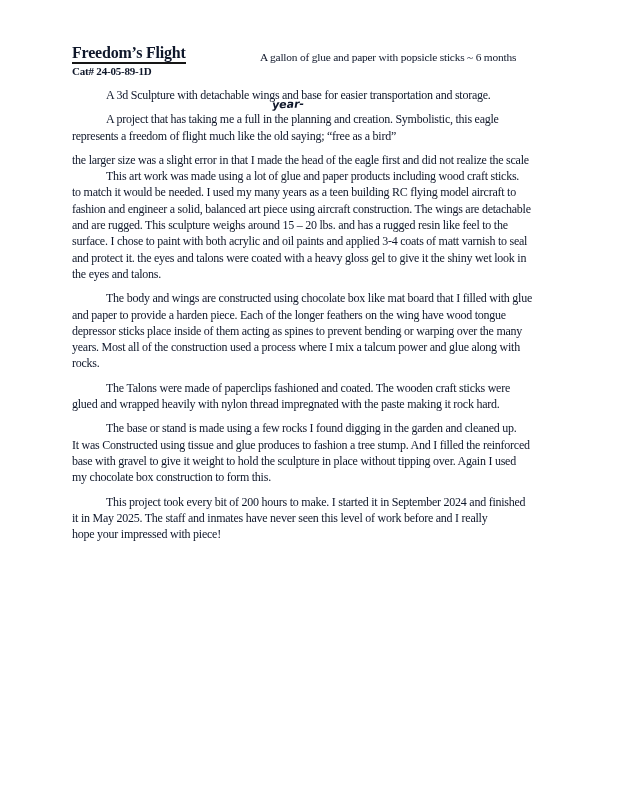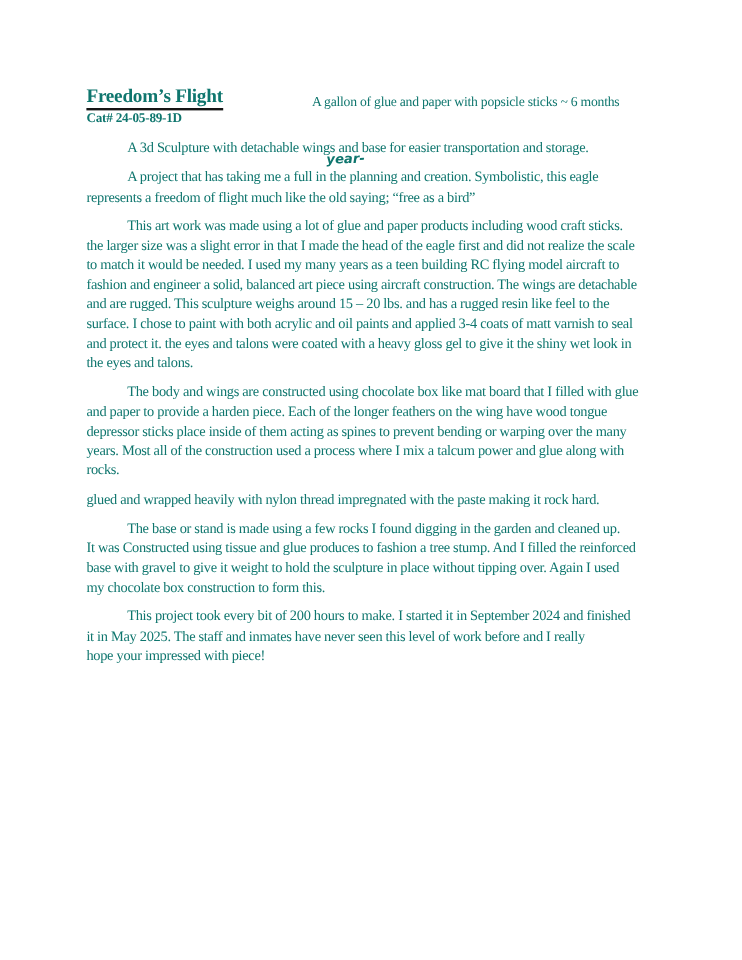--- a/index.html
+++ b/index.html
@@ -7,22 +7,21 @@
     padding: 0;
     background: #ffffff;
   }
   .page {
     position: relative;
     width: 618px;
     height: 600px;
     background: #ffffff;
     overflow: hidden;
     font-family: "Liberation Serif", serif;
-    color: #0f766e;
-    margin-top: 28px;
+    color: #0f172a;
   }
 
   
   .title {
     position: absolute;
     left: 72px;
     top: 44px;
     font-size: 16px;
     font-weight: bold;
     letter-spacing: -0.2px;
@@ -122,37 +121,38 @@
 
   <div class="paragraphs">
       <div class="para">
         <div class="line first">A 3d Sculpture with detachable wings and base for easier transportation and storage.</div>
       </div>
       <div class="para">
         <div class="line first">A project that has taking me a full in the planning and creation. Symbolistic, this eagle</div>
         <div class="line">represents a freedom of flight much like the old saying; “free as a bird”</div>
       </div>
       <div class="para">
+        <div class="line">the larger size was a slight error in that I made the head of the eagle first and did not realize the scale</div>
         <div class="line first">This art work was made using a lot of glue and paper products including wood craft sticks.</div>
-        <div class="line">the larger size was a slight error in that I made the head of the eagle first and did not realize the scale</div>
         <div class="line">to match it would be needed. I used my many years as a teen building RC flying model aircraft to</div>
         <div class="line">fashion and engineer a solid, balanced art piece using aircraft construction. The wings are detachable</div>
         <div class="line">and are rugged. This sculpture weighs around 15 – 20 lbs. and has a rugged resin like feel to the</div>
         <div class="line">surface. I chose to paint with both acrylic and oil paints and applied 3-4 coats of matt varnish to seal</div>
         <div class="line">and protect it. the eyes and talons were coated with a heavy gloss gel to give it the shiny wet look in</div>
         <div class="line">the eyes and talons.</div>
       </div>
       <div class="para">
         <div class="line first">The body and wings are constructed using chocolate box like mat board that I filled with glue</div>
         <div class="line">and paper to provide a harden piece. Each of the longer feathers on the wing have wood tongue</div>
         <div class="line">depressor sticks place inside of them acting as spines to prevent bending or warping over the many</div>
         <div class="line">years. Most all of the construction used a process where I mix a talcum power and glue along with</div>
         <div class="line">rocks.</div>
       </div>
       <div class="para">
+        <div class="line first">The Talons were made of paperclips fashioned and coated. The wooden craft sticks were</div>
         <div class="line">glued and wrapped heavily with nylon thread impregnated with the paste making it rock hard.</div>
       </div>
       <div class="para">
         <div class="line first">The base or stand is made using a few rocks I found digging in the garden and cleaned up.</div>
         <div class="line">It was Constructed using tissue and glue produces to fashion a tree stump. And I filled the reinforced</div>
         <div class="line">base with gravel to give it weight to hold the sculpture in place without tipping over. Again I used</div>
         <div class="line">my chocolate box construction to form this.</div>
       </div>
       <div class="para">
         <div class="line first">This project took every bit of 200 hours to make. I started it in September 2024 and finished</div>

